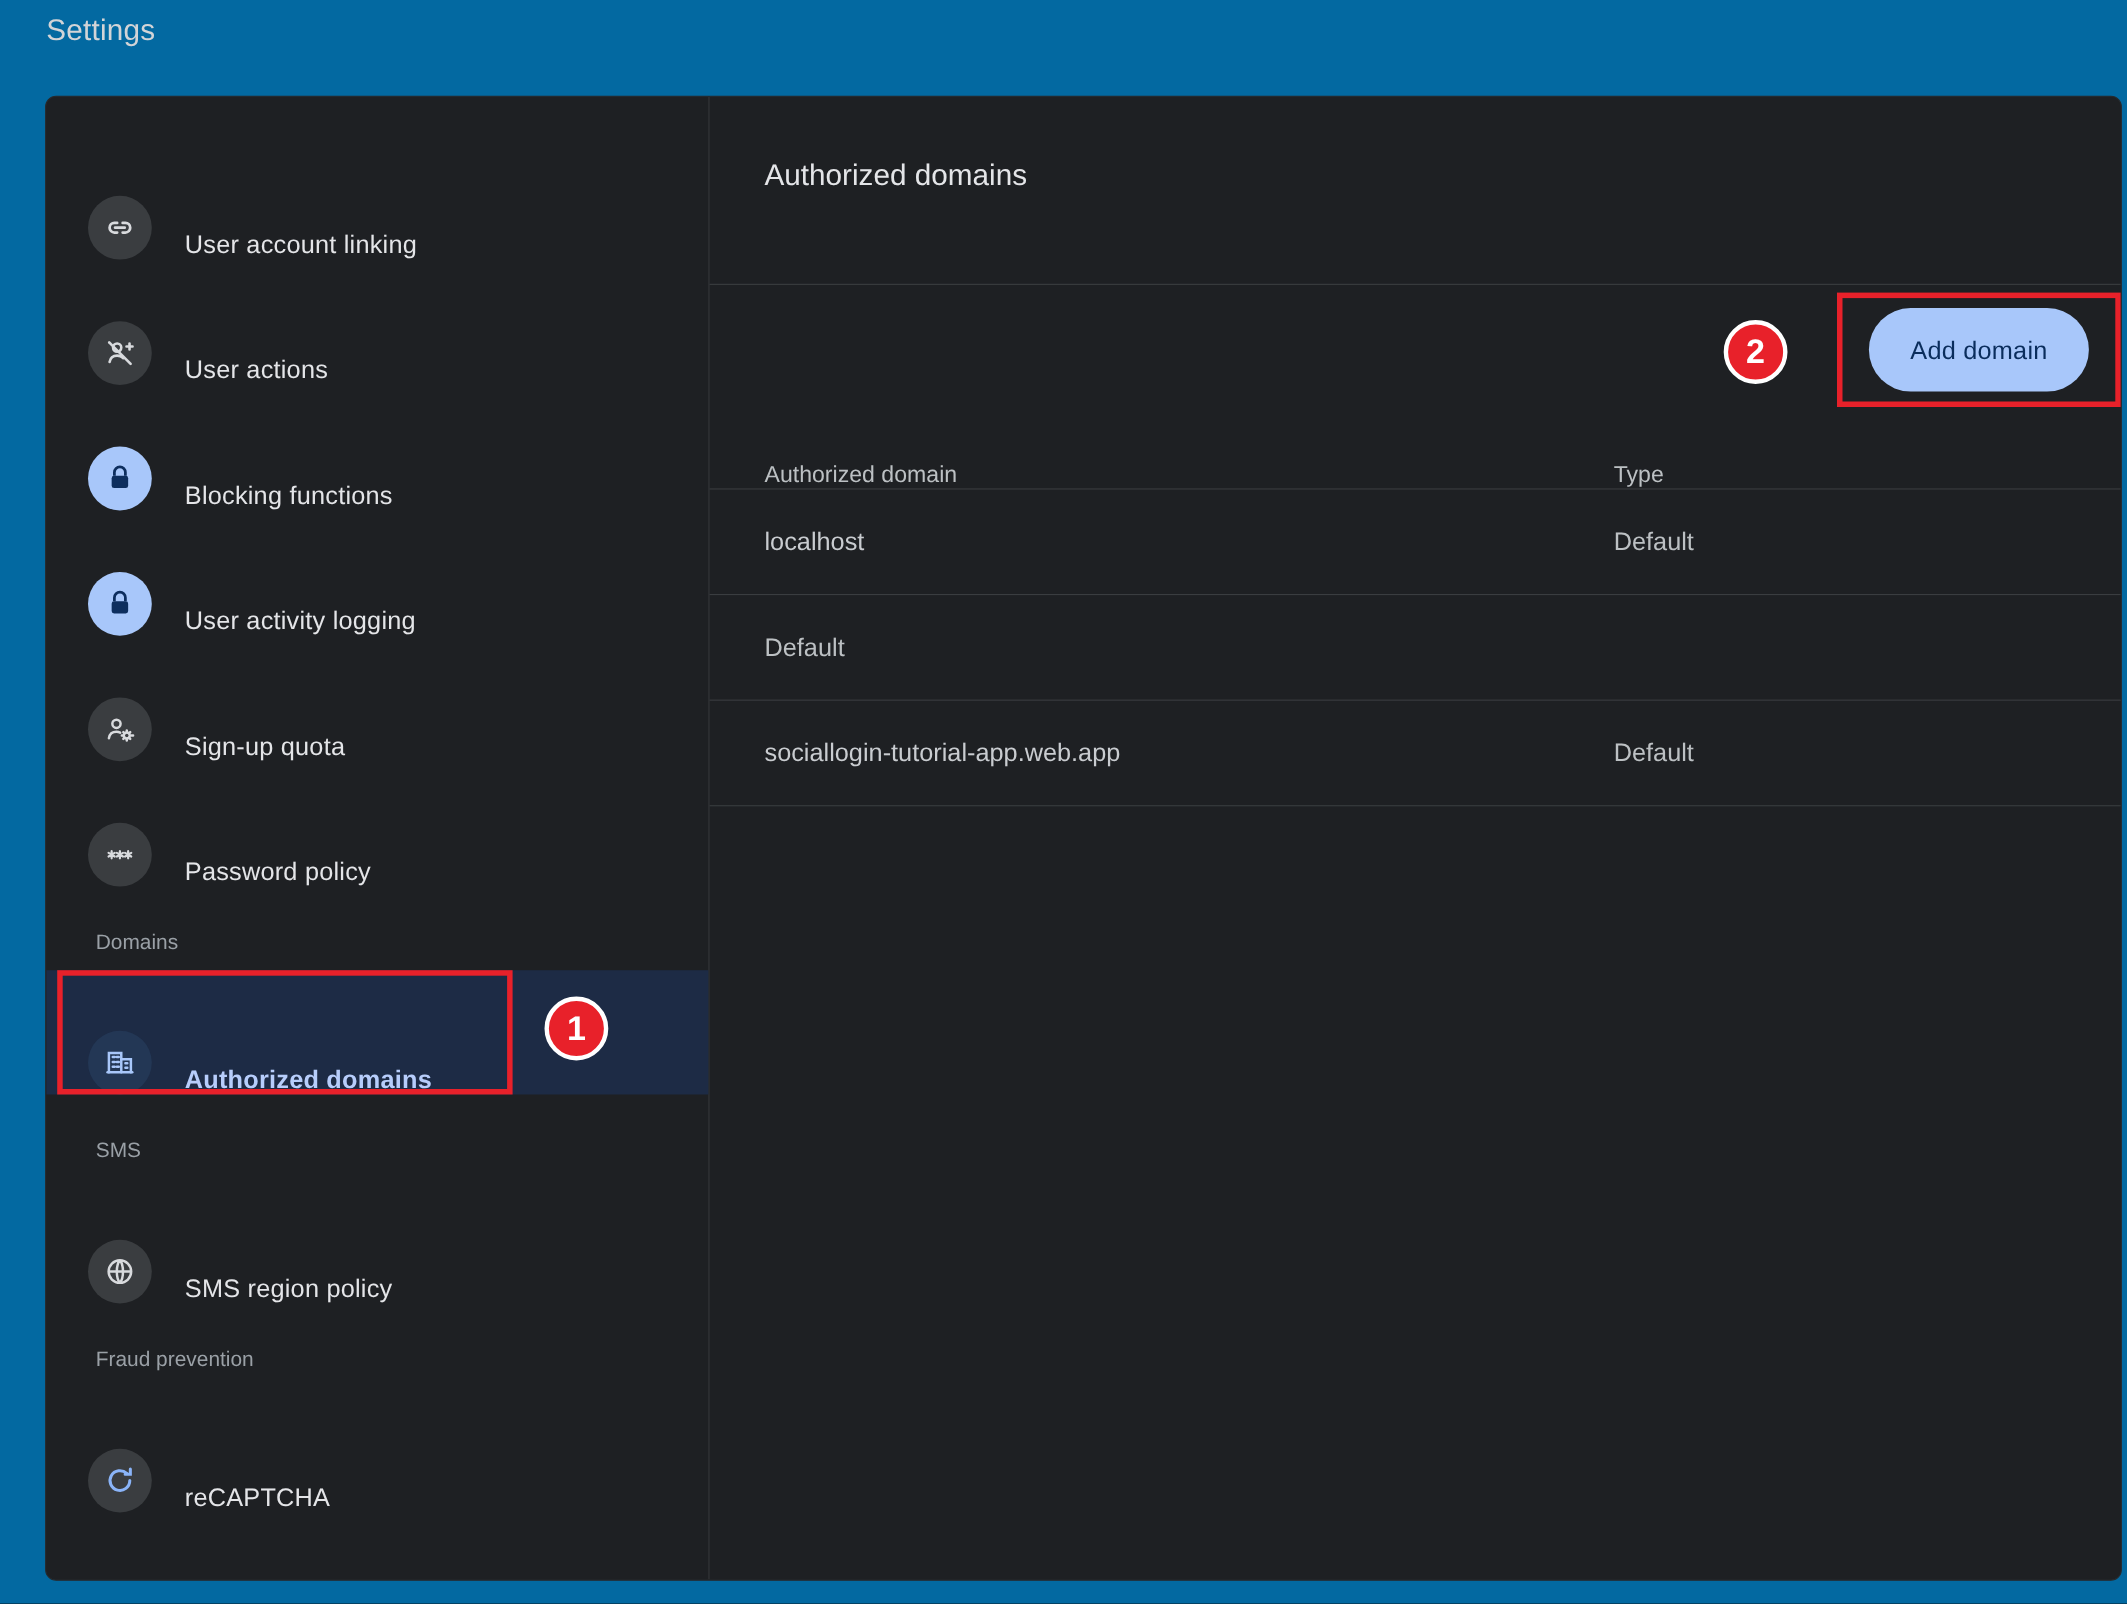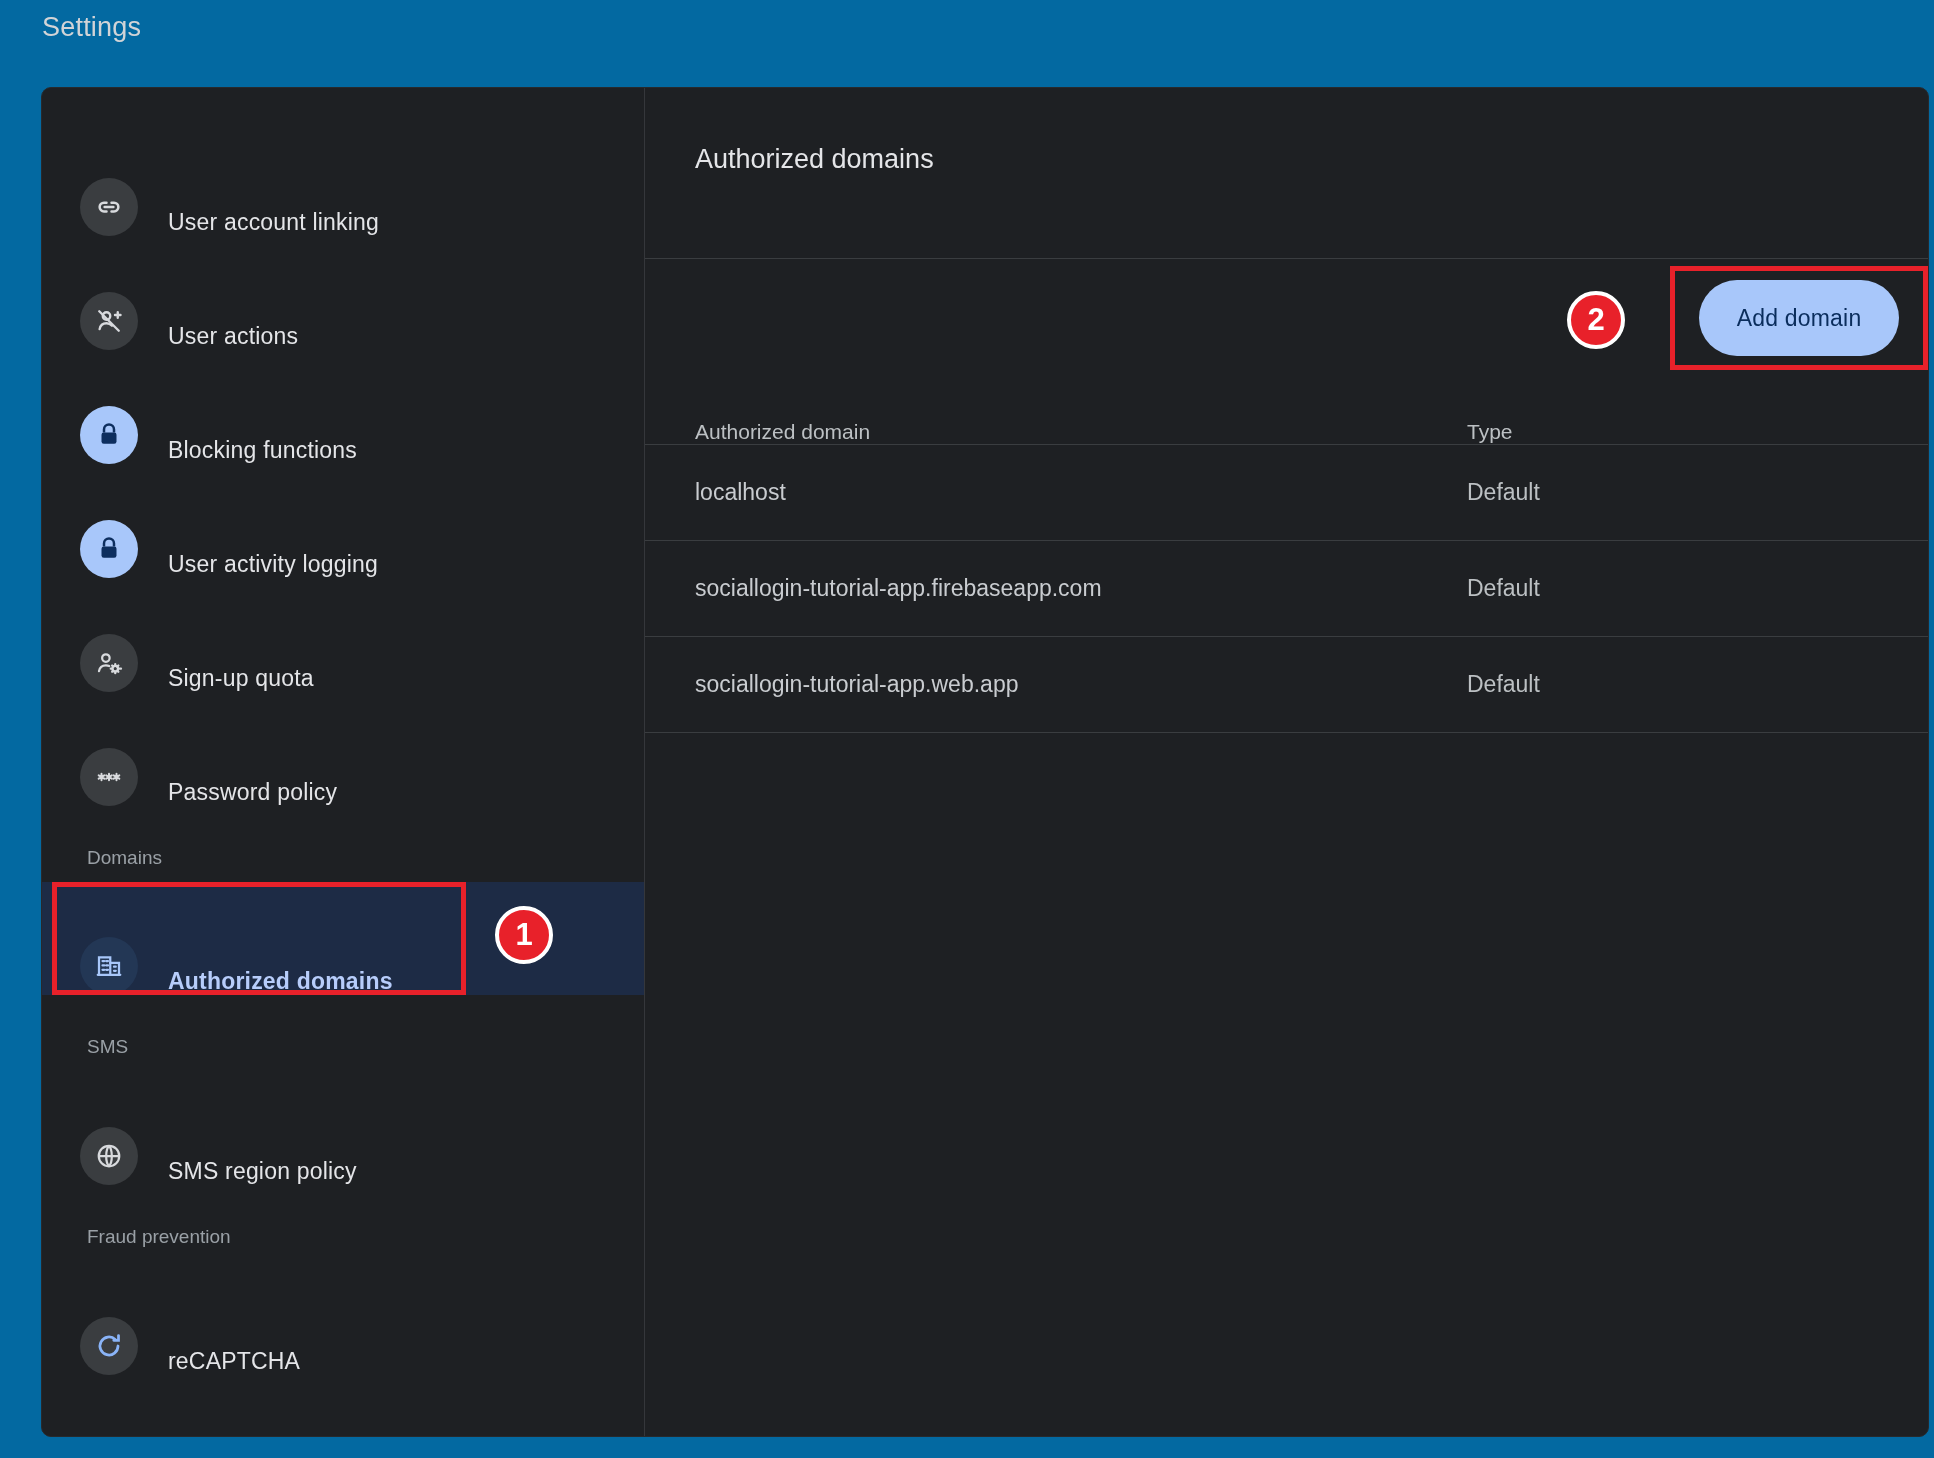--- a/index.html
+++ b/index.html
@@ -219,21 +219,20 @@
       <div class="table">
         <div class="t-head">
           <span class="col-domain">Authorized domain</span>
           <span class="col-type">Type</span>
         </div>
         <div class="t-row">
           <span class="col-domain">localhost</span>
           <span class="col-type">Default</span>
         </div>
         <div class="t-row">
-          <span class="col-domain">sociallogin-tutorial-app.firebaseapp.com</span>
           <span class="col-type">Default</span>
         </div>
         <div class="t-row">
           <span class="col-domain">sociallogin-tutorial-app.web.app</span>
           <span class="col-type">Default</span>
         </div>
       </div>
 
     </section>
 

